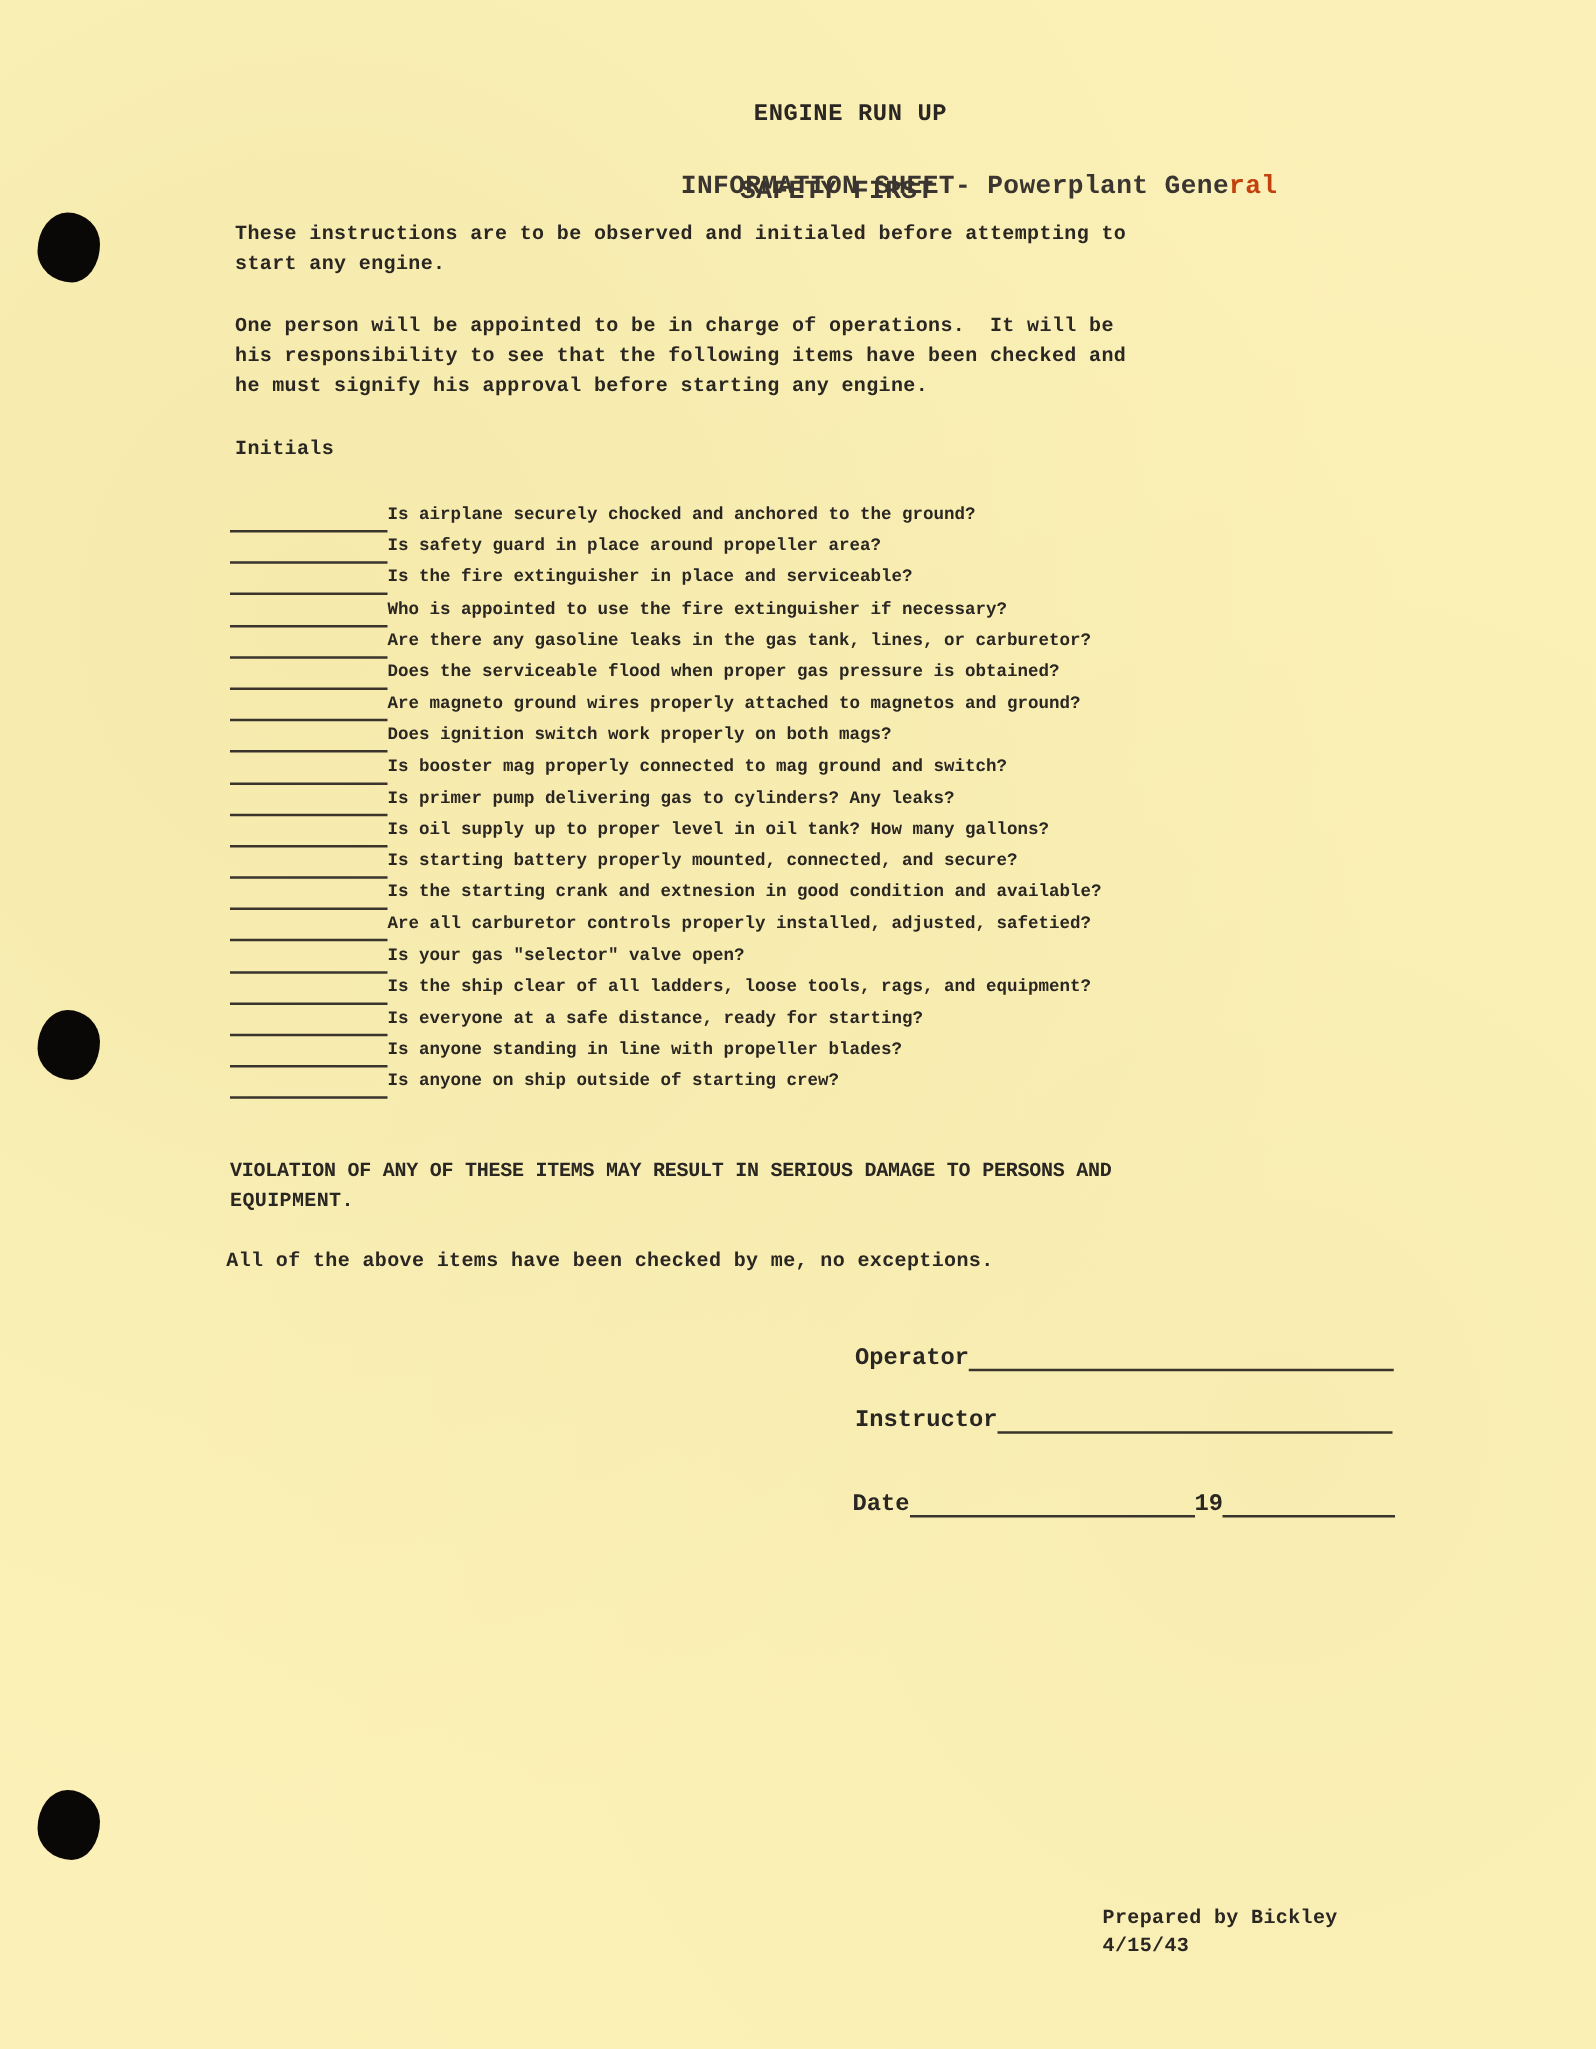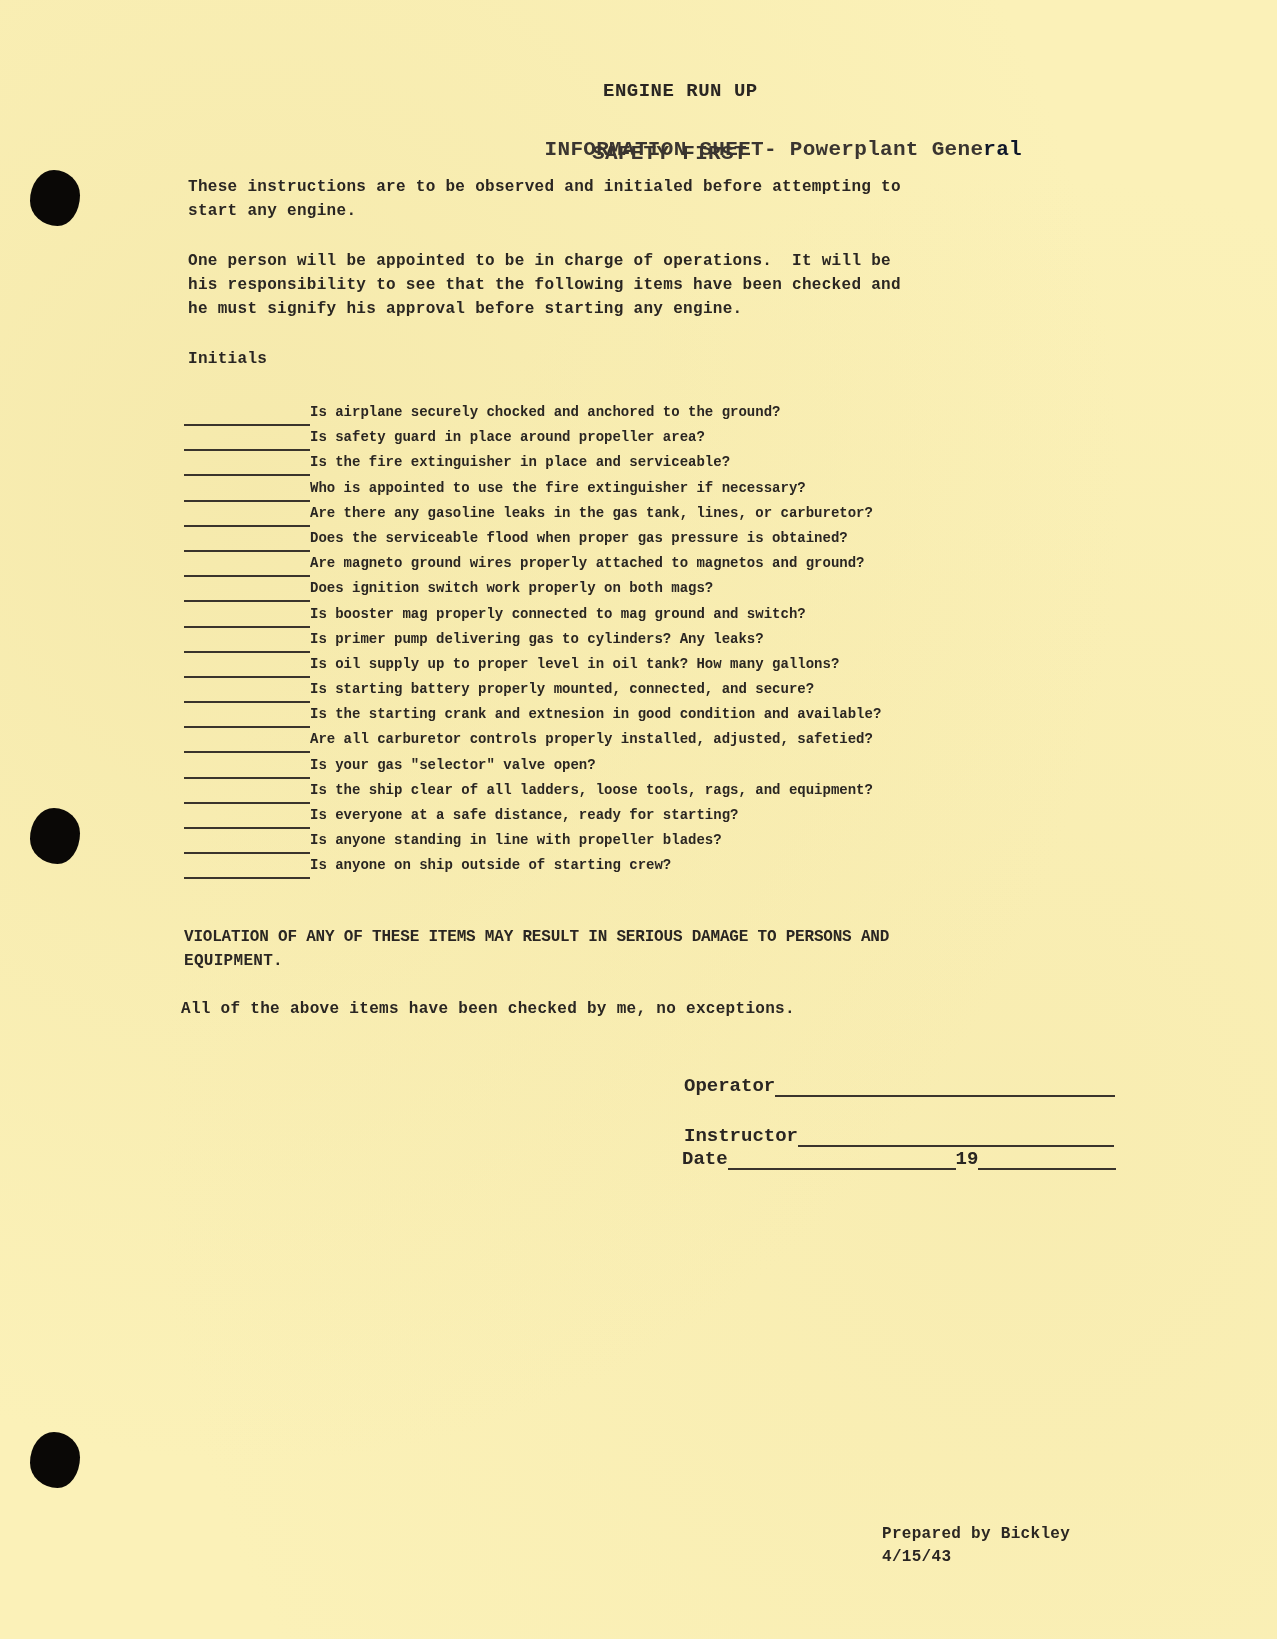--- a/index.html
+++ b/index.html
@@ -39,21 +39,21 @@
     .title {
       font-size: 19px;
       font-weight: bold;
       letter-spacing: 0.5px;
     }
     .subtitle {
       font-size: 21px;
       font-weight: bold;
       color: #3a3530;
     }
-    .faded { color: #0f172a; }
+    .faded { color: #c2410c; }
     .checklist {
       position: absolute;
       left: 184px;
       top: 400px;
     }
     .check-row {
       position: relative;
       height: 25.2px;
       display: flex;
       align-items: flex-start;
@@ -196,21 +196,21 @@
   <div class="abs" style="left:181px; top:1000px;">All of the above items have been checked by me, no exceptions.</div>
 
   <div class="sig-row" style="left:684px; top:1075px;">
     <span>Operator</span>
     <span class="sig-line" style="width:340px;"></span>
   </div>
   <div class="sig-row" style="left:684px; top:1125px;">
     <span>Instructor</span>
     <span class="sig-line" style="width:316px;"></span>
   </div>
-  <div class="sig-row" style="left:682px; top:1148px;">
+  <div class="sig-row" style="left:682px; top:1192px;">
     <span>Date</span>
     <span class="sig-line" style="width:228px;"></span>
     <span>19</span>
     <span class="sig-line" style="width:138px;"></span>
   </div>
 
   <div class="abs" style="left:882px; top:1525px;">Prepared by Bickley</div>
   <div class="abs" style="left:882px; top:1548px;text-align:right;">4/15/43</div>
 
 </div>

